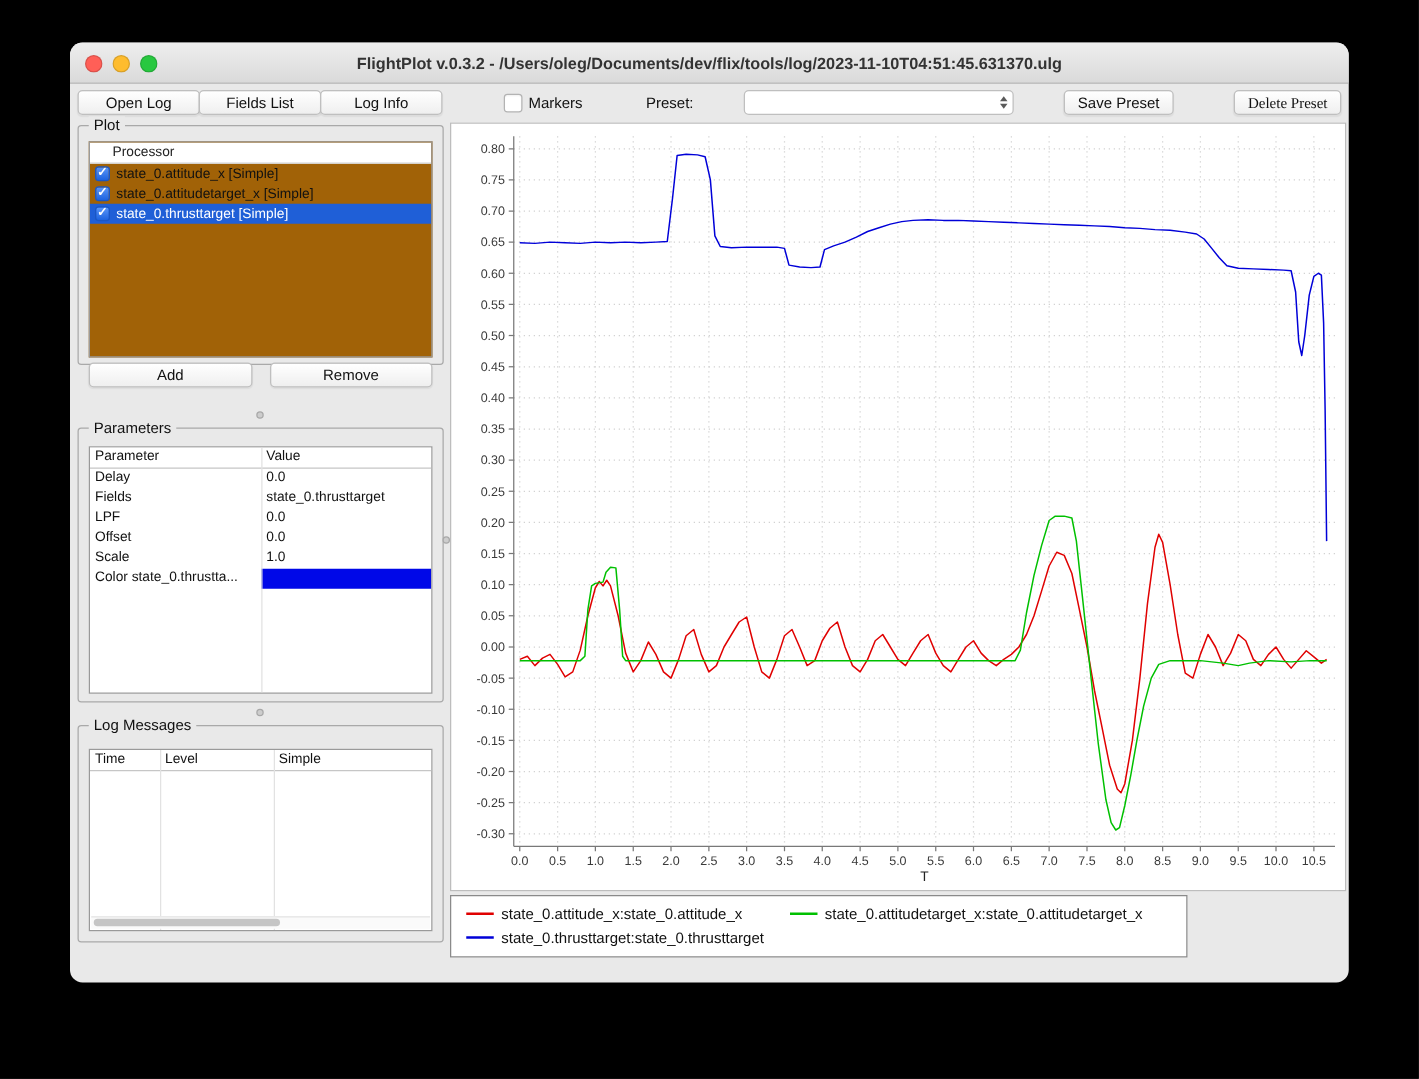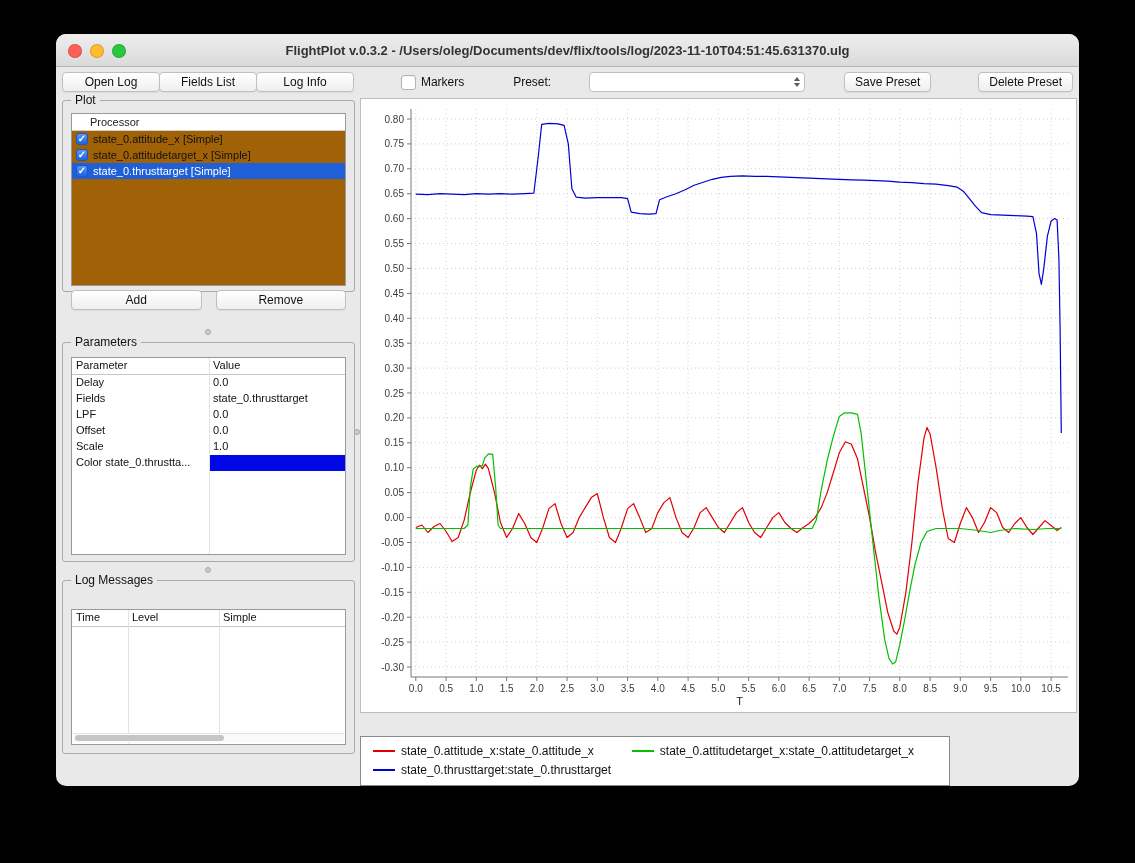--- a/index.html
+++ b/index.html
@@ -21,41 +21,41 @@
   .tb-left .btn{width:98px;margin-right:-1px;padding:0;}
   .markers{margin-left:14px;display:flex;align-items:center;gap:5px;font-size:12px;color:#111;}
   .checkbox{width:13px;height:13px;background:#fff;border:1px solid #b3b3b3;border-radius:3px;box-shadow:inset 0 1px 1px rgba(0,0,0,.05);}
   .preset-label{margin-left:18px;font-size:12px;color:#111;}
   .combo{margin-left:7px;width:216px;height:20px;background:#fff;border:1px solid #bfbfbf;border-radius:4px;
     display:flex;align-items:center;justify-content:space-between;padding:0 4px 0 7px;box-sizing:border-box;}
   .combo-value{font-size:12px;color:#111;}
   .combo-arrows{display:flex;flex-direction:column;align-items:center;gap:2px;}
   .arr-up{width:0;height:0;border-left:3.5px solid transparent;border-right:3.5px solid transparent;border-bottom:4.5px solid #5a5a5a;}
   .arr-down{width:0;height:0;border-left:3.5px solid transparent;border-right:3.5px solid transparent;border-top:4.5px solid #5a5a5a;}
-  .mlm{margin-left:8px;} .mls{margin-left:16px;}
+  .mlm{margin-left:8px;} .mls{margin-left:16px;font-family:Liberation Serif, serif;}
   
   .groupbox{position:absolute;left:6px;width:293px;border:1px solid #a9a9a9;border-radius:3px;box-sizing:border-box;}
   .group-title{position:absolute;top:-8px;left:8px;background:#e9e9e9;padding:0 4px;font-size:12px;color:#111;}
   .plot-box{top:66px;height:192px;}
   .params-box{top:308px;height:220px;}
   .log-box{top:546px;height:174px;}
   
   .list{position:absolute;left:8px;right:8px;top:12px;height:171px;background:#a16207;border:1px solid #9a9a9a;overflow:hidden;}
   .list-header{height:16px;line-height:16px;padding-left:18px;font-size:11px;color:#222;border-bottom:1px solid #cfcfcf;background:#fff;}
   .plot-row{height:16px;display:flex;align-items:center;padding-left:4px;font-size:11px;color:#111;}
   .plot-row.selected{color:#fff;}
   .swing-checkbox{flex:0 0 12px;width:12px;height:12px;border-radius:3px;margin-right:5px;
     background:linear-gradient(#5a95f7,#1d63e0);border:1px solid #1a56c4;box-sizing:border-box;
     color:#fff;font-size:10px;line-height:10px;text-align:center;font-weight:bold;}
   .btn-row{position:absolute;left:8px;right:8px;top:189px;display:flex;gap:14px;}
   .btn-row .btn{flex:1;}
   
   .table{position:absolute;left:8px;right:8px;background:#fff;border:1px solid #9a9a9a;font-size:11px;color:#111;overflow:hidden;}
   .params-table{top:14px;height:196px;}
-  .log-table{top:28px;bottom:8px;}
+  .log-table{top:18px;bottom:8px;}
   .thead{display:flex;height:16px;border-bottom:1px solid #c6c6c6;background:#fff;}
   .thead span{padding:1px 4px;box-sizing:border-box;white-space:nowrap;overflow:hidden;}
   .vline{position:absolute;top:0;bottom:0;width:1px;background:#e2e2e2;}
   .param-row{display:flex;height:16px;}
   .pcell{padding:1px 4px;box-sizing:border-box;white-space:nowrap;overflow:hidden;}
   .p1{width:137px;flex:0 0 137px;}
   .p2{flex:1;}
   .hscroll{position:absolute;left:1px;right:1px;bottom:1px;height:9px;background:#fafafa;border-top:1px solid #e3e3e3;}
   .hthumb{position:absolute;left:2px;top:1px;height:6px;width:55%;background:#c5c5c5;border-radius:3px;}
   
@@ -63,21 +63,21 @@
   .sd1{left:149px;top:295px;} .sd2{left:149px;top:533px;} .sdv{left:298px;top:395px;}
   
   .chart-panel{position:absolute;left:304px;top:64px;width:717px;height:615px;background:#fff;
     border:1px solid #bdbdbd;box-sizing:border-box;}
   #chart-svg{display:block;width:715px;height:613px;}
   #chart-svg text{font-family:"Liberation Sans",sans-serif;}
   .tick{font-size:10px;fill:#3a3a3a;}
   .axis-label{font-size:11px;fill:#222;}
   .legend{position:absolute;left:304px;top:682px;width:590px;height:50px;background:#fff;border:1px solid #8a8a8a;
     box-sizing:border-box;display:flex;flex-wrap:wrap;align-content:flex-start;column-gap:38px;row-gap:4px;
-    padding:6px 12px;font-size:12px;color:#111;margin-top:20px;}
+    padding:6px 12px;font-size:12px;color:#111;}
   .legend-item{display:flex;align-items:center;gap:6px;height:15px;}
   .legend-line{width:22px;height:0;border-top:2px solid #000;}
 </style>
 </head>
 <body>
 
 <div class="window">
 
   <div class="titlebar">
     <div class="traffic">

